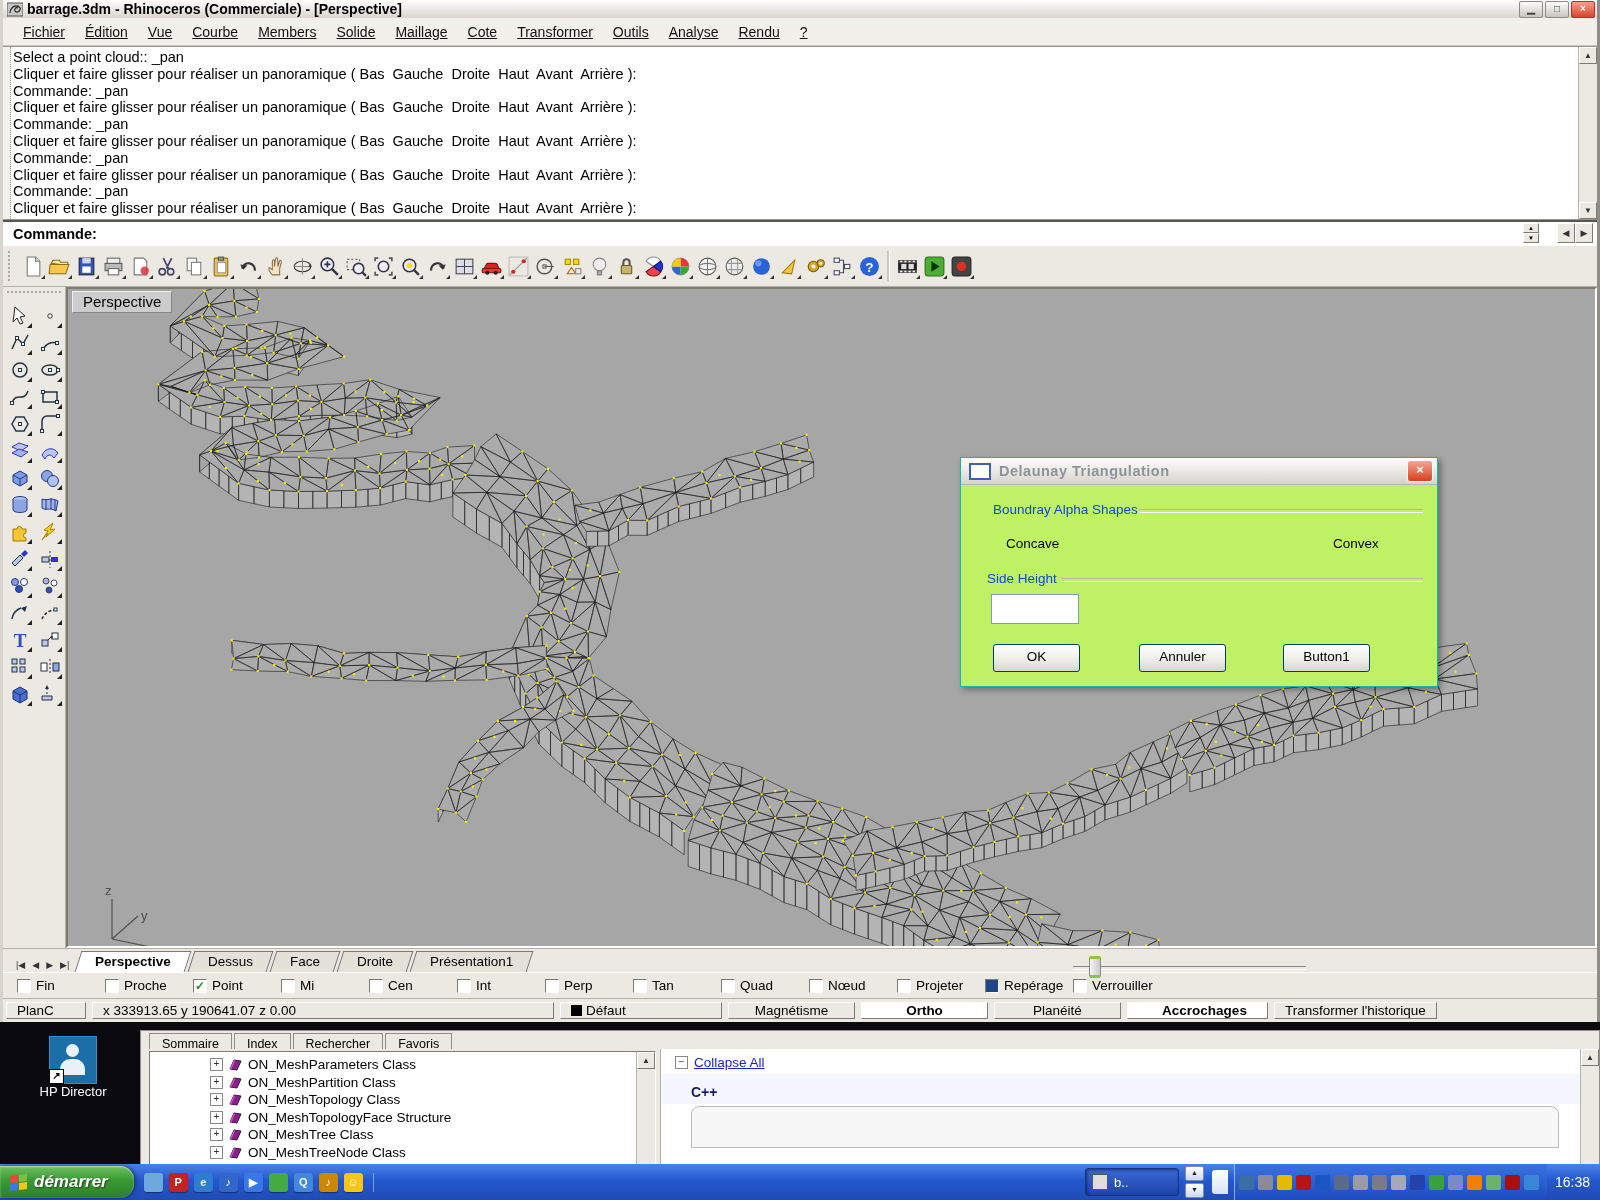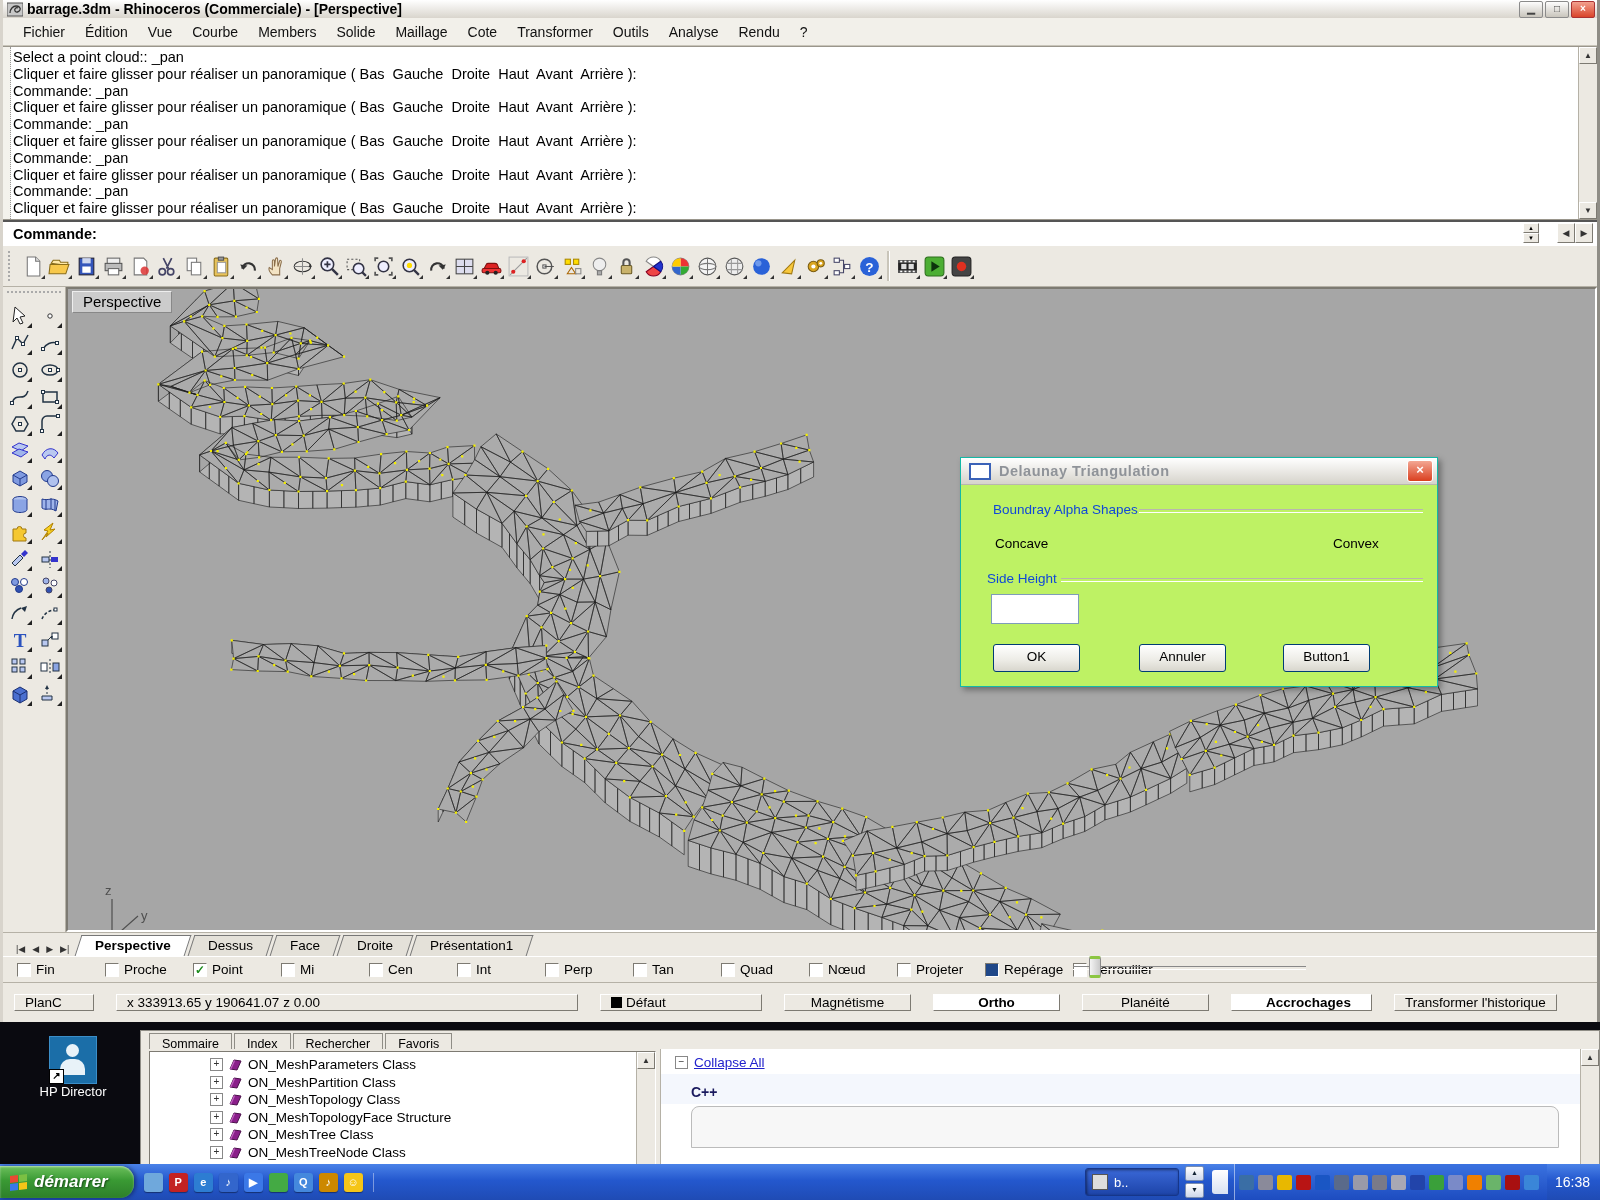--- a/index.html
+++ b/index.html
@@ -13,21 +13,21 @@
   .titlebar{height:18px;background:linear-gradient(#ffffff,#d9d5cd);display:flex;align-items:center;
     padding:0 2px;font-weight:bold;font-size:14px;color:#000;flex:0 0 18px;}
   .titlebar .appicon{width:16px;height:15px;margin:0 4px 0 2px;}
   .titlebar .tspacer{flex:1;}
   .winbtn{width:22px;height:15px;margin-left:2px;border-radius:2px;border:1px solid #8b8b8b;
     background:linear-gradient(#fdfdfd,#c9c5bc);font-size:10px;line-height:13px;text-align:center;color:#444;}
   .winbtn.close{background:linear-gradient(#f2a08e,#d9442a);color:#fff;font-weight:bold;border-color:#a33;}
 
   .menubar{height:27px;flex:0 0 27px;background:#f2f0ea;border-bottom:1px solid #c9c5ba;
     display:flex;align-items:center;padding-left:10px;font-size:14px;color:#111;}
-  .menubar .mitem{padding:3px 10px;}
+  .menubar .mitem{padding:3px 10px;text-decoration:underline;}
 
   .cmdarea{flex:0 0 172px;position:relative;background:#fff;border:1px solid #9a968c;border-left:none;border-right:none;}
   .cmdgrip{position:absolute;left:0;top:0;bottom:0;width:7px;border-right:1px dotted #999;background:#f4f2ec;}
   .cmdlines{position:absolute;left:10px;top:2px;right:20px;font-size:14.5px;color:#000;line-height:16.8px;white-space:pre;}
   .vscroll{position:absolute;right:0;top:0;bottom:0;width:18px;background:#ece9e2;border-left:1px solid #b5b1a6;}
   .sbtn{width:18px;height:17px;background:#ece9e2;border:1px solid;border-color:#fff #7d7a72 #7d7a72 #fff;
     font-size:8px;text-align:center;line-height:16px;color:#333;box-sizing:border-box;}
   .vscroll .down{position:absolute;bottom:0;}
   .cmdline{flex:0 0 23px;background:#fff;border-top:2px solid #555;display:flex;align-items:center;position:relative;}
   .cmdprompt{font-weight:bold;font-size:14.5px;padding-left:10px;}
@@ -85,21 +85,21 @@
   .vtab{transform:skewX(-18deg);border:1px solid #777;border-bottom:none;background:#e4e1d9;
     padding:2px 16px 3px;margin-right:3px;}
   .vtab > span{display:inline-block;transform:skewX(18deg);}
   .vtab.active{background:#fff;font-weight:bold;}
   .osnaprow{flex:0 0 25px;background:#ece9e2;border-top:1px solid #fff;display:flex;align-items:center;padding-left:14px;}
   .osnap-item{display:flex;align-items:center;width:88px;font-size:13.5px;color:#000;}
   .osnap-item .box{width:14px;height:14px;background:#fff;border:1px solid;border-color:#7d7a72 #fff #fff #7d7a72;
     margin-right:5px;box-sizing:border-box;text-align:center;line-height:12px;font-size:12px;color:#1c8c1c;font-weight:bold;}
   .osnap-item .box.filled{background:#1f4788;}
   .statusbar{flex:0 0 22px;background:#ece9e2;border-top:1px solid #b5b1a6;display:flex;align-items:stretch;font-size:13.5px;}
-  .sbcell{display:flex;align-items:center;padding:0 10px;border:1px solid;border-color:#fff #7d7a72 #7d7a72 #fff;margin:11px;}
+  .sbcell{display:flex;align-items:center;padding:0 10px;border:1px solid;border-color:#fff #7d7a72 #7d7a72 #fff;margin:3px;}
   .sbcell.active{background:#fff;font-weight:bold;justify-content:center;}
   .sbsq{width:11px;height:11px;background:#000;margin-right:4px;}
 
   
   .desktop{position:absolute;left:0;top:1022px;width:1600px;height:142px;background:#0a0a10;overflow:hidden;}
   .hpwrap{position:absolute;left:28px;top:14px;width:90px;text-align:center;color:#fff;font-size:13px;}
   .hpicon{width:46px;height:46px;margin:0 auto;background:#1b6ea8;position:relative;border:1px solid #3b8ec8;}
   .hpicon .head{position:absolute;left:16px;top:7px;width:13px;height:13px;border-radius:50%;background:#e8f2f8;}
   .hpicon .bodyy{position:absolute;left:10px;top:22px;width:25px;height:16px;border-radius:10px 10px 0 0;background:#e8f2f8;}
   .hpicon .shortcut{position:absolute;left:-1px;bottom:-1px;width:13px;height:13px;background:#fff;border:1px solid #000;
@@ -858,21 +858,21 @@
     </div>
 
     <div class="dialog">
       <div class="dtitle">
         <span class="dicon"></span>
         <span class="dtext">Delaunay Triangulation</span>
         <span class="dclose">×</span>
       </div>
       <span class="dgroup" style="left:32px;top:44px">Boundray Alpha Shapes</span>
       <span class="dgline" style="left:178px;top:51px;right:14px"></span>
-      <span class="dlabel" style="left:34px;top:78px">Concave</span>
+      <span class="dlabel" style="left:45px;top:78px">Concave</span>
       <span class="dslider-track"></span>
       <span class="dthumb" style="left:128px;top:498px;position:absolute;"></span>
       <span class="dlabel" style="left:372px;top:78px">Convex</span>
       <span class="dgroup" style="left:26px;top:113px">Side Height</span>
       <span class="dgline" style="left:100px;top:120px;right:14px"></span>
       <input class="dinput" style="left: 30px; top: 136px;" value="">
       <span class="dbtn" style="left:32px;top:186px">OK</span>
       <span class="dbtn" style="left:178px;top:186px">Annuler</span>
       <span class="dbtn" style="left:322px;top:186px">Button1</span>
     </div>

